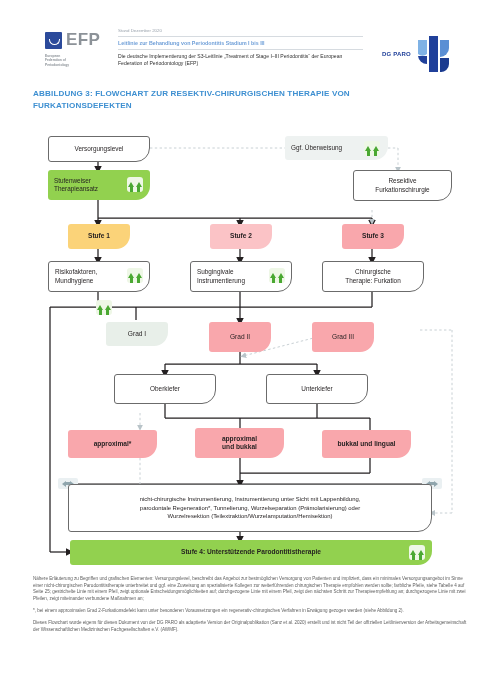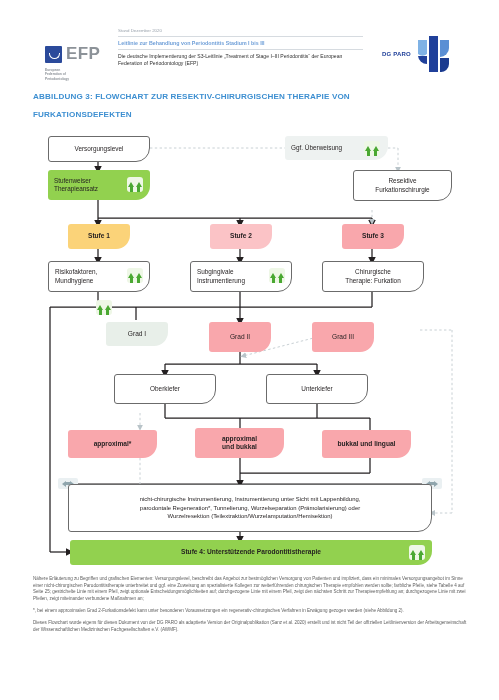--- a/index.html
+++ b/index.html
@@ -5,21 +5,21 @@
   html,body{margin:0;padding:0;}
   body{
     width:499px;height:700px;background:#ffffff;
     font-family:"Liberation Sans",sans-serif;
     color:#231f20;position:relative;overflow:hidden;
   }
   .page{position:relative;width:499px;height:700px;}
 
   
   .header{position:absolute;left:0;top:14px;width:499px;height:62px;}
-  .efp-logo{position:absolute;left:45px;top:30px;width:62px;height:44px;}
+  .efp-logo{position:absolute;left:45px;top:16px;width:62px;height:44px;}
   .efp-mark{width:17px;height:17px;background:#2b4a9b;display:inline-block;
             position:absolute;left:0;top:2px;border-radius:1px;}
   .efp-smile{position:absolute;left:4px;top:7px;width:9px;height:5px;
              border:1.3px solid #ffffff;border-top:none;
              border-radius:0 0 9px 9px;}
   .efp-word{position:absolute;left:21px;top:0;font-size:17px;font-weight:bold;
             color:#8c9298;letter-spacing:.4px;line-height:19px;}
   .efp-sub{position:absolute;left:0px;top:24px;font-size:3.3px;font-weight:bold;
            color:#8c9298;line-height:4.4px;width:60px;}
 
@@ -31,21 +31,21 @@
   .hdr-l3{font-size:5.1px;color:#2f2f2f;padding-top:3px;line-height:7.4px;}
 
   .paro-logo{position:absolute;left:382px;top:18px;width:70px;height:44px;}
   .paro-text{position:absolute;left:0px;top:19px;font-size:6px;font-weight:bold;
              color:#20409a;letter-spacing:.2px;}
   .paro-mark{position:absolute;left:34px;top:2px;width:36px;height:40px;}
 
   
   .fig-title{position:absolute;left:33px;top:88px;width:340px;
              font-size:8.1px;font-weight:bold;color:#3d8fd1;
-             letter-spacing:.15px;line-height:18px;}
+             letter-spacing:.15px;line-height:12px;}
 
   
   .chart{position:absolute;left:0;top:0;width:499px;height:700px;
          pointer-events:none;}
   .chart svg{position:absolute;left:0;top:0;}
 
   
   .node{position:absolute;box-sizing:border-box;display:flex;
         align-items:center;justify-content:center;text-align:center;
         font-size:6.4px;line-height:8.4px;color:#231f20;

